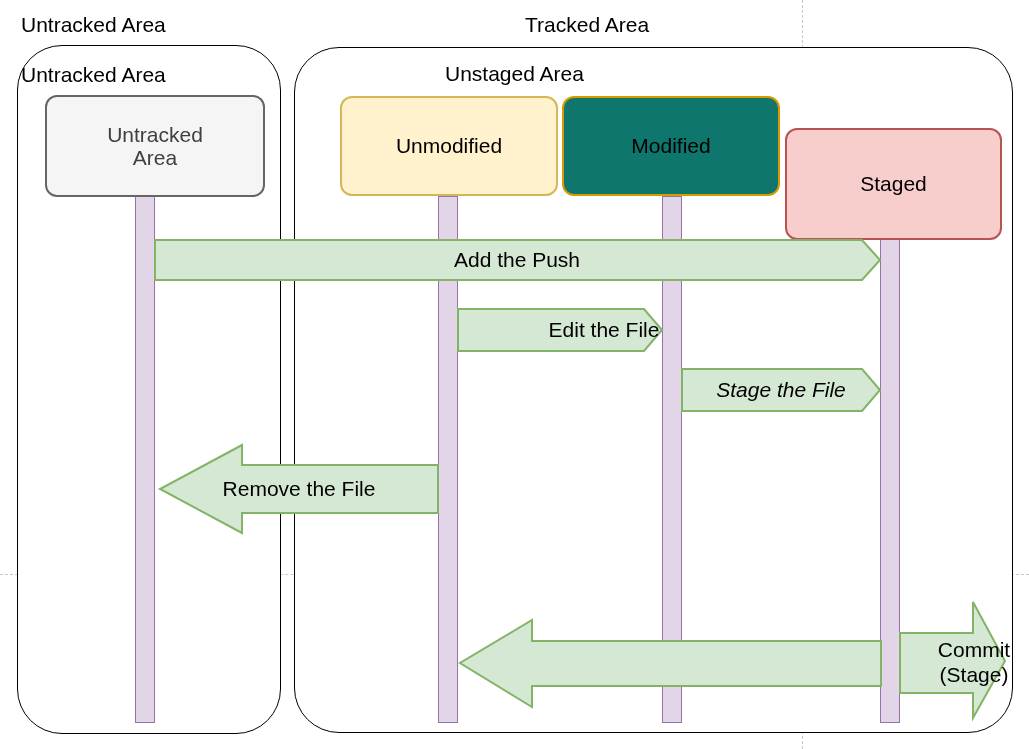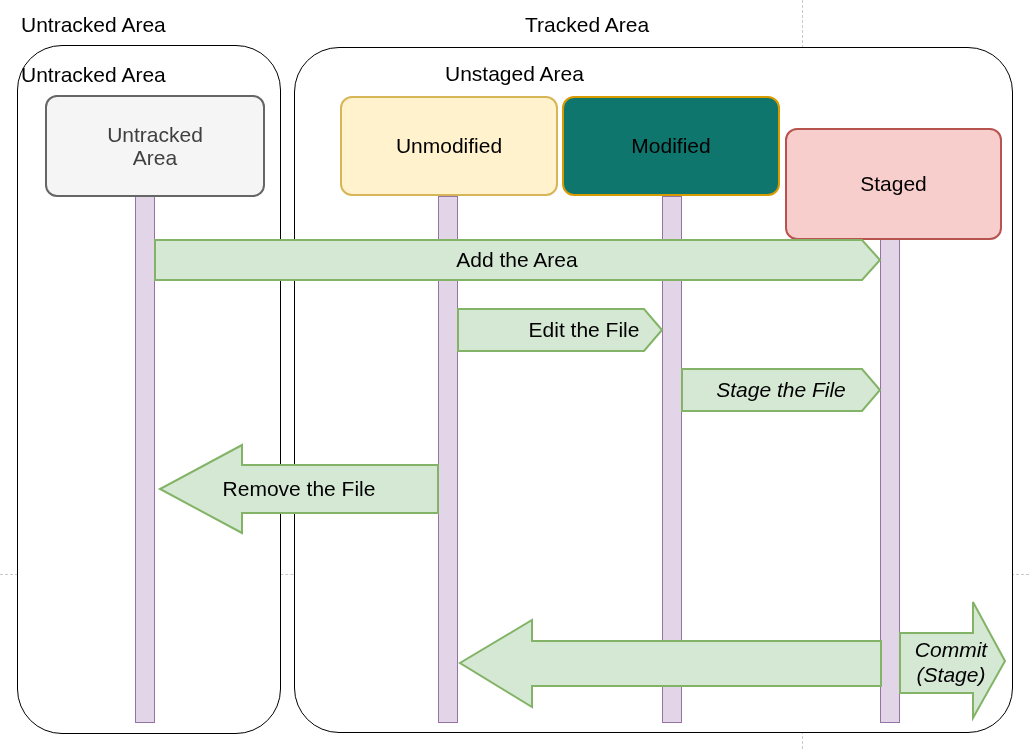--- a/index.html
+++ b/index.html
@@ -69,25 +69,25 @@
 
   
   .arrows-svg { position: absolute; left: 0; top: 0; z-index: 4; }
 
   
   .albl {
     position: absolute; z-index: 5;
     text-align: center; line-height: 24px; white-space: nowrap;
   }
   .albl-add    { left: 367px; top: 248px; width: 300px; }
-  .albl-edit   { left: 460px; top: 318px; width: 200px; padding-left: 48px; }
+  .albl-edit   { left: 480px; top: 318px; width: 200px; padding-left: 48px; }
   .albl-stage  { left: 681px; top: 378px; width: 200px; font-style: italic; }
   .albl-remove { left: 199px; top: 477px; width: 200px; }
   .albl-pull   { left: 521px; top: 651px; width: 300px; }
-  .albl-push   { left: 900px; top: 637px; width: 102px; line-height: 25px; font-style: italic; }
+  .albl-push   { left: 923px; top: 637px; width: 102px; line-height: 25px; }
 </style>
 </head>
 <body>
 
 <div class="stage">
 
   <div class="guide guide-v" style="border-color: rgb(201, 201, 201);"></div>
   <div class="guide guide-h" style="border-color: rgb(201, 201, 201);"></div>
 
   <div class="lbl lbl-untracked-title">Untracked Area</div>
@@ -120,21 +120,21 @@
 
   <svg class="arrows-svg" width="1029" height="749" viewBox="0 0 1029 749">
     <polygon points="155,240 862,240 880,260 862,280 155,280" stroke-width="2" fill="#d5e8d4" stroke="#82b366"></polygon>
     <polygon points="458,309 644,309 662,330 644,351 458,351" stroke-width="2" fill="#d5e8d4" stroke="#82b366"></polygon>
     <polygon points="682,369 862,369 880,390 862,411 682,411" stroke-width="2" fill="#d5e8d4" stroke="#82b366"></polygon>
     <polygon points="438,465 242,465 242,445 160,489 242,533 242,513 438,513" stroke-width="2" fill="#d5e8d4" stroke="#82b366"></polygon>
     <polygon points="881,641 532,641 532,620 460,663 532,707 532,686 881,686" stroke-width="2" fill="#d5e8d4" stroke="#82b366"></polygon>
     <polygon points="900,633 973,633 973,602 1005,661 973,718 973,693 900,693" stroke-width="2" fill="#d5e8d4" stroke="#82b366"></polygon>
   </svg>
 
-  <div class="albl albl-add">Add the Area</div>
+  <div class="albl albl-add">Add the Push</div>
   <div class="albl albl-edit">Edit the File</div>
   <div class="albl albl-stage">Stage the File</div>
   <div class="albl albl-remove">Remove the File</div>
   <div class="albl albl-push">
     <div>Commit</div>
     <div>(Stage)</div>
   </div>
 
 </div>
 

